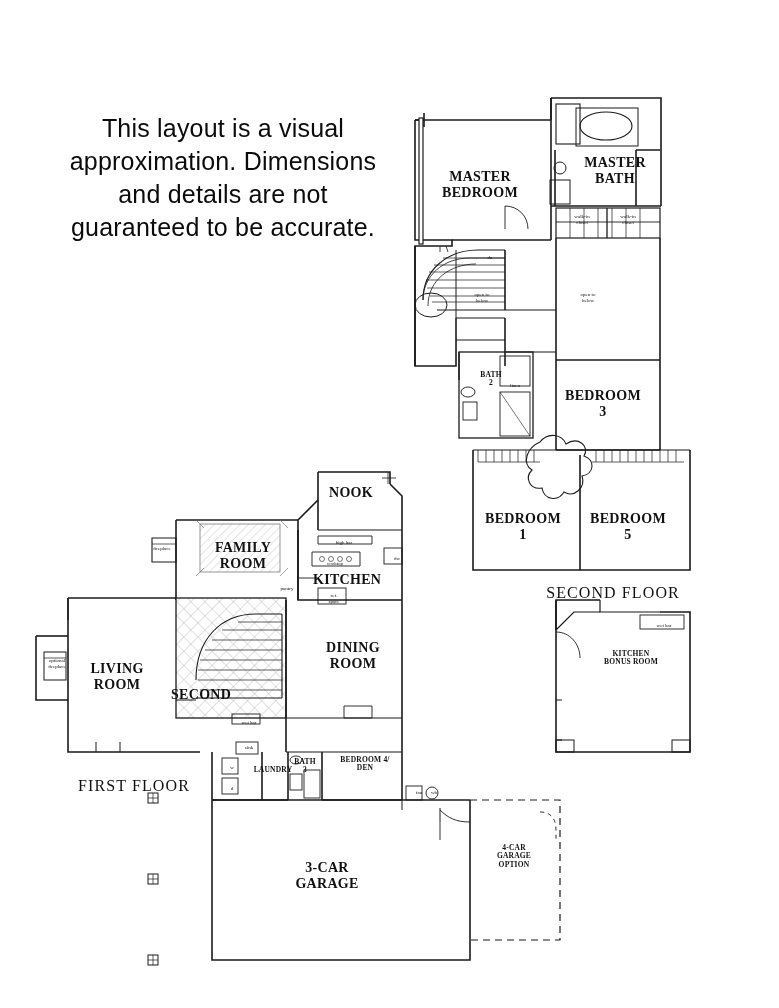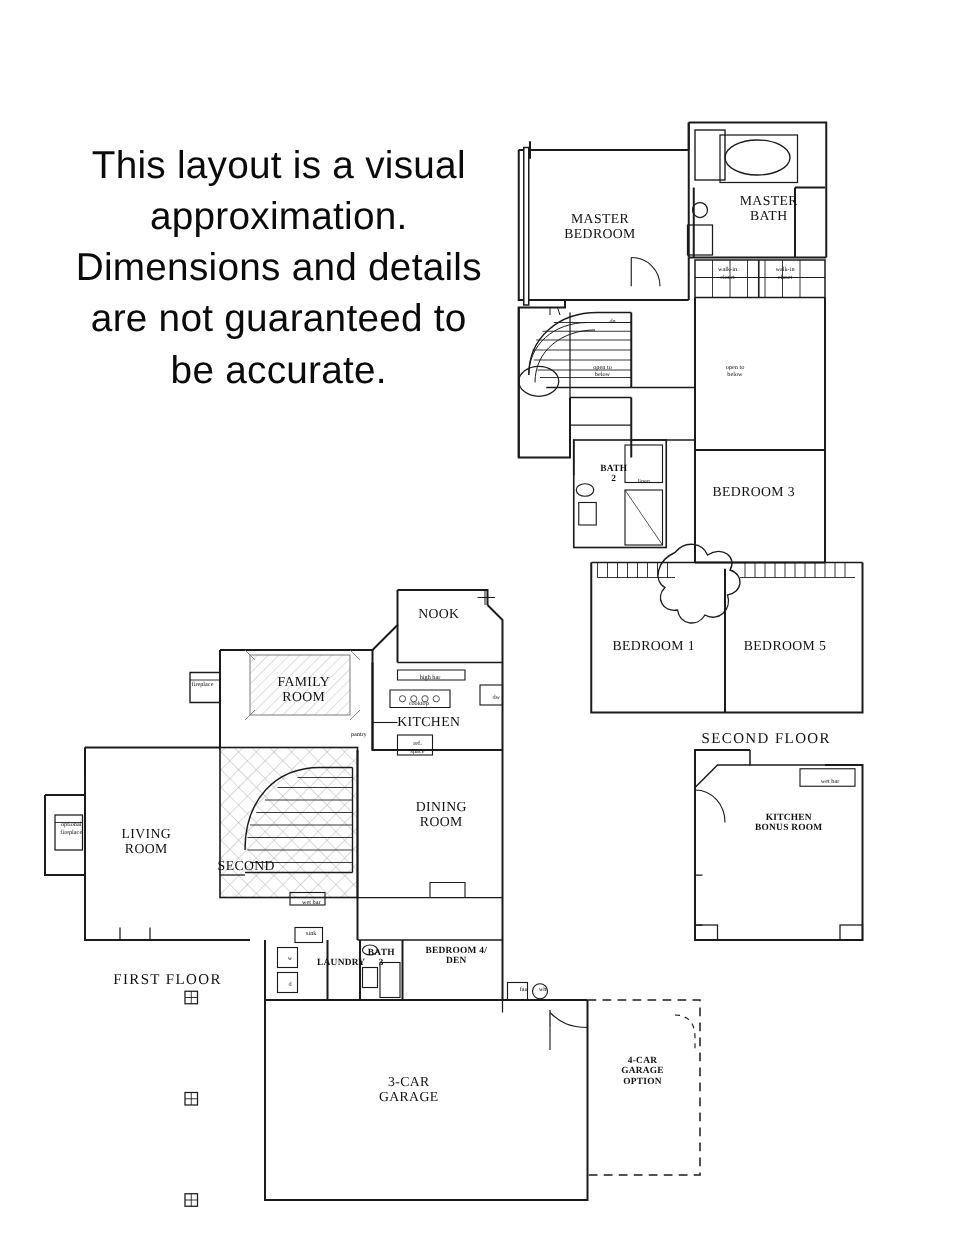--- a/index.html
+++ b/index.html
@@ -21,38 +21,38 @@
     width: 779px;
     height: 1008px;
   }
   .disclaimer {
     position: absolute;
     left: 58px;
     top: 112px;
     width: 330px;
     text-align: center;
     font-family: "Liberation Sans", sans-serif;
-    font-size: 31px;
+    font-size: 25px;
     line-height: 1.32;
     color: #0b0b0b;
     letter-spacing: 0.2px;
   }
   .label {
     position: absolute;
     text-align: center;
     font-family: "Liberation Serif", serif;
     color: #111;
     line-height: 1.12;
     white-space: pre-line;
     pointer-events: none;
   }
-  .room-label { font-size: 11px; font-weight: normal; letter-spacing: 0.3px; }
+  .room-label { font-size: 14px; font-weight: bold; letter-spacing: 0.3px; }
   .room-label-sm { font-size: 7.5px; font-weight: bold; letter-spacing: 0.2px; }
   .tiny-label { font-size: 5px; letter-spacing: 0px; }
-  .floor-title { font-size: 12px; letter-spacing: 1.1px; }
+  .floor-title { font-size: 16px; letter-spacing: 1.1px; }
 </style>
 </head>
 <body>
 
 <svg id="floorplan" viewBox="0 0 779 1008" xmlns="http://www.w3.org/2000/svg">
   <defs>
     <pattern id="tile" width="10" height="10" patternUnits="userSpaceOnUse" patternTransform="rotate(45)">
       <rect width="10" height="10" fill="#ffffff"></rect>
       <path d="M0 0 L0 10 M0 0 L10 0" stroke="#9a9a9a" stroke-width="0.6"></path>
     </pattern>

